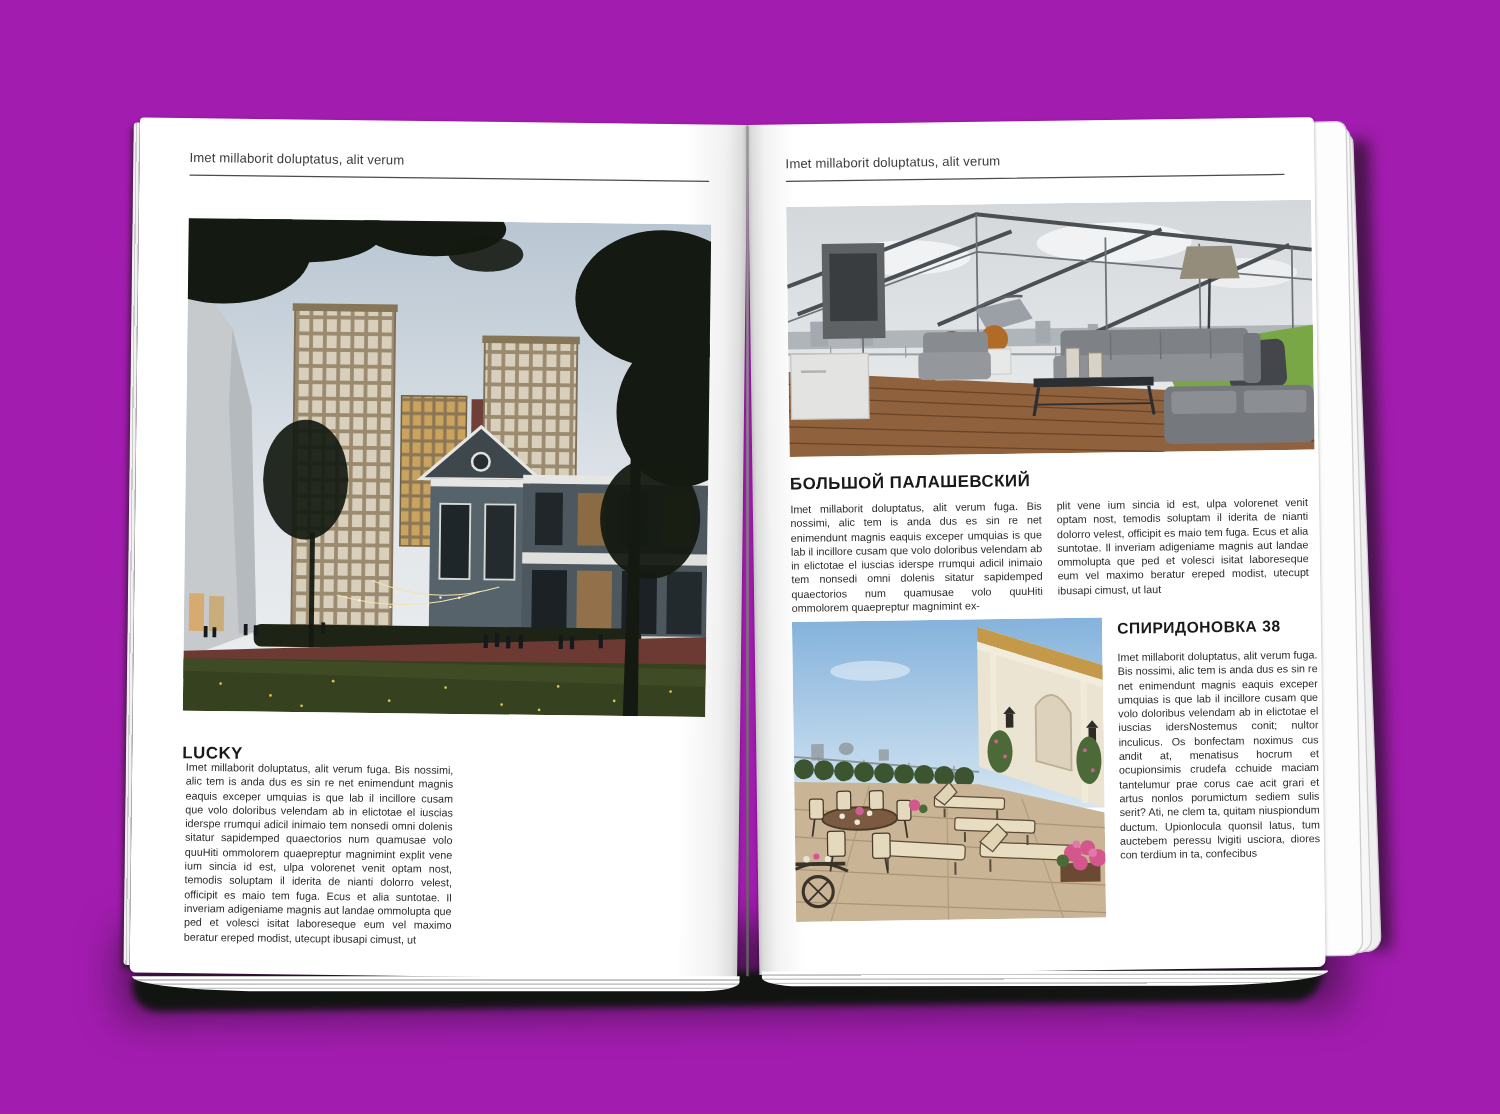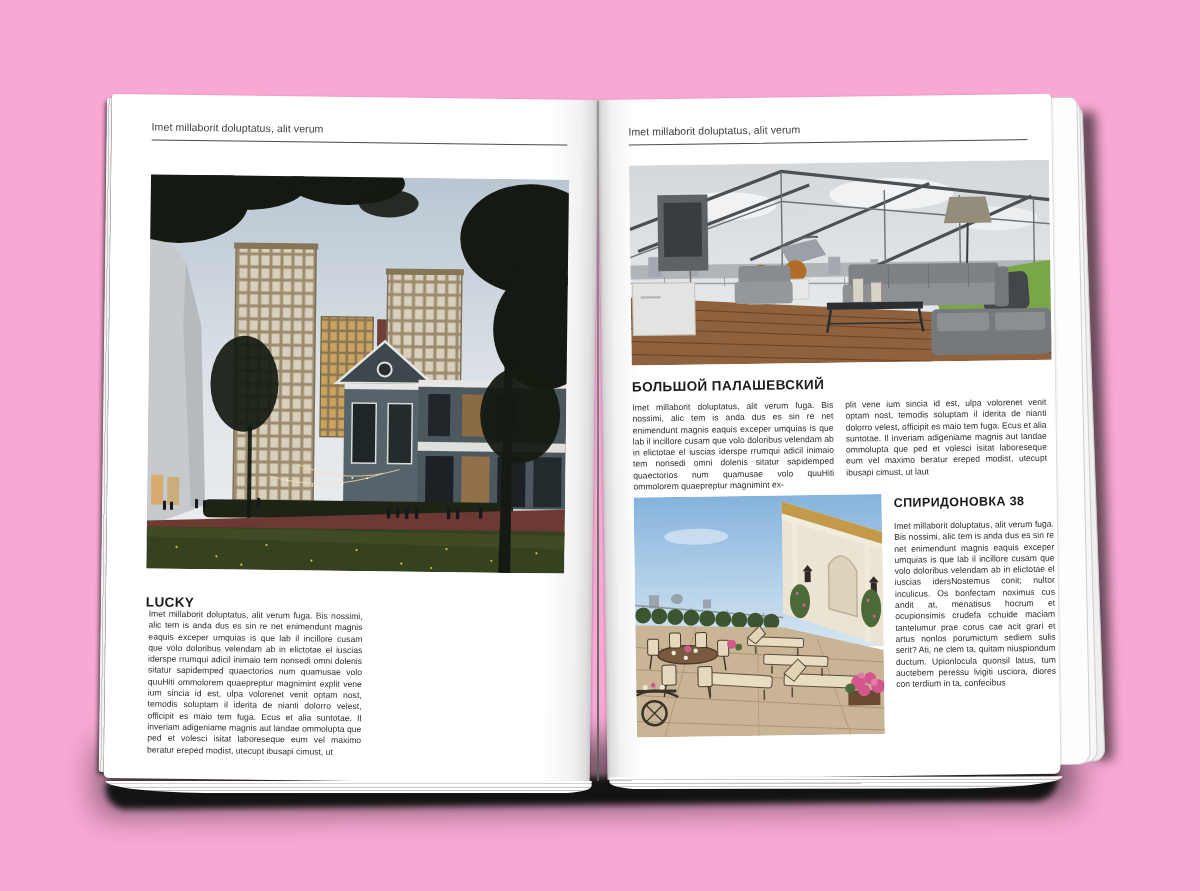--- a/index.html
+++ b/index.html
@@ -1,16 +1,16 @@
 <!DOCTYPE html>
 <html><head>
 <meta charset="utf-8">
 <style>
   html,body{margin:0;padding:0;background:#4a634f;}
-  .stage{position:relative;width:1200px;height:891px;background:#f9a8d4;overflow:hidden;
+  .stage{position:relative;width:1200px;height:891px;background:#a21caf;overflow:hidden;
          font-family:"Liberation Sans","DejaVu Sans",sans-serif;}
 
   
   .shadow-soft{position:absolute;left:96px;top:740px;width:980px;height:70px;
                background:rgba(8,10,8,.5);filter:blur(16px);transform:rotate(-.5deg);}
   .shadow-under{position:absolute;left:106px;top:777px;width:952px;height:28px;background:#121412;
                 filter:blur(3px);transform:rotate(-.5deg);border-radius:6px 6px 30px 26px;}
   .shadow-leftedge{position:absolute;left:102px;top:102px;width:9px;height:672px;background:#14160f;
                    filter:blur(2.5px);transform:rotate(.7deg);opacity:.9;}
   .shadow-rightstack{position:absolute;left:1086px;top:112px;width:18px;height:648px;

